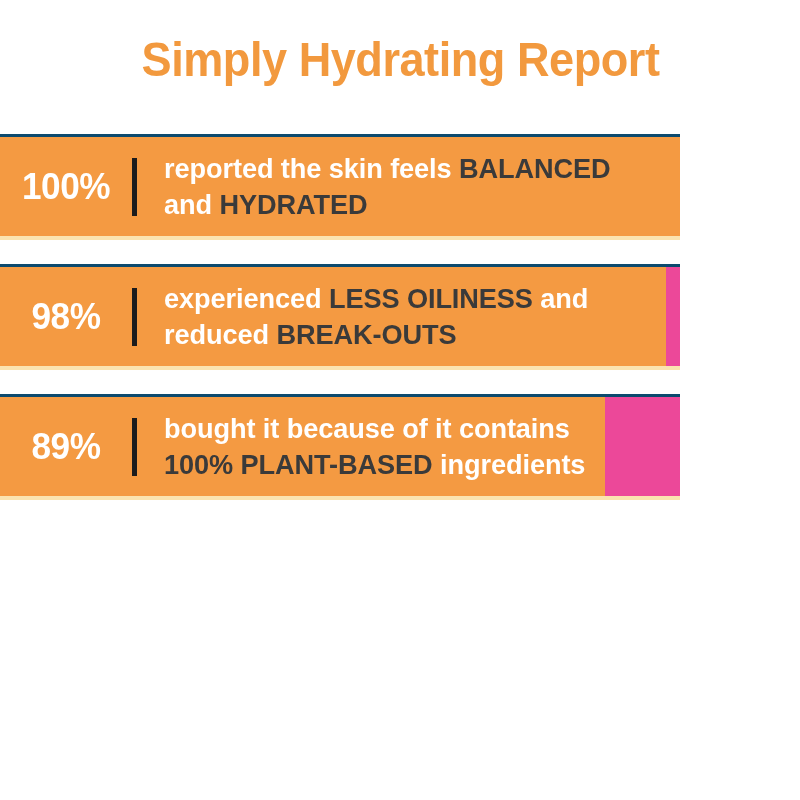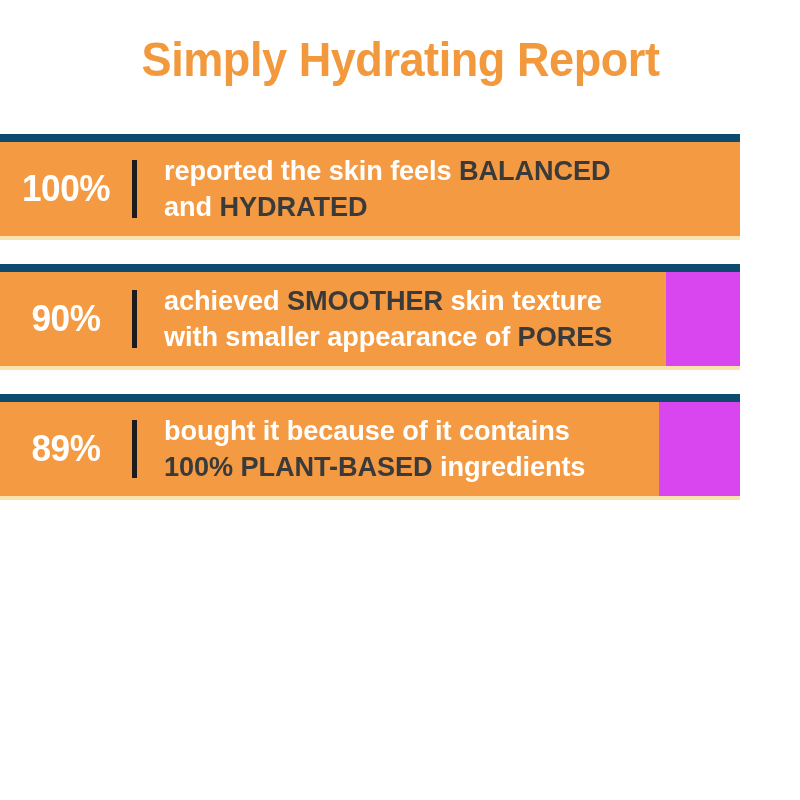--- a/index.html
+++ b/index.html
@@ -48,26 +48,26 @@
   
   .stats-list {
     display: flex;
     flex-direction: column;
     gap: 24px;
     padding-top: 16px;
   }
 
   .stat-row {
     position: relative;
-    width: 740px;
+    width: 680px;
     height: 106px;
-    border-top: 8px solid #0c4a6e;
+    border-top: 3px solid #0c4a6e;
     border-bottom: 4px solid #fbe3af;
     box-sizing: border-box;
-    background: #d946ef; 
+    background: #ec4899; 
     overflow: hidden;
   }
 
   .stat-fill {
     position: absolute;
     left: 0;
     top: 0;
     bottom: 0;
     background: #f49a42;
   }
@@ -135,33 +135,33 @@
         <div class="stat-percent">100%</div>
         <div class="stat-divider"></div>
         <div class="stat-text">
           <span><span>reported the skin feels </span><span class="em">BALANCED</span><span></span></span>
           <br>
           <span><span>and </span><span class="em">HYDRATED</span><span></span></span>
         </div>
       </div>
     </div>
 
-
     <div class="stat-row">
-      <div class="stat-fill" style="width: 90%;"></div>
+      <div class="stat-fill" style="width: 98%;"></div>
       <div class="stat-content">
-        <div class="stat-percent">90%</div>
+        <div class="stat-percent">98%</div>
         <div class="stat-divider"></div>
         <div class="stat-text">
-          <span><span>achieved </span><span class="em">SMOOTHER</span><span> skin texture</span></span>
+          <span><span>experienced  </span><span class="em">LESS OILINESS</span><span>  and</span></span>
           <br>
-          <span><span>with smaller appearance of </span><span class="em">PORES</span><span></span></span>
+          <span><span>reduced </span><span class="em">BREAK-OUTS</span><span></span></span>
         </div>
       </div>
     </div>
+
 
     <div class="stat-row">
       <div class="stat-fill" style="width: 89%;"></div>
       <div class="stat-content">
         <div class="stat-percent">89%</div>
         <div class="stat-divider"></div>
         <div class="stat-text">
           <span><span>bought it because of it contains</span><span class="em"></span><span></span></span>
           <br>
           <span><span></span><span class="em">100% PLANT-BASED</span><span> ingredients</span></span>

